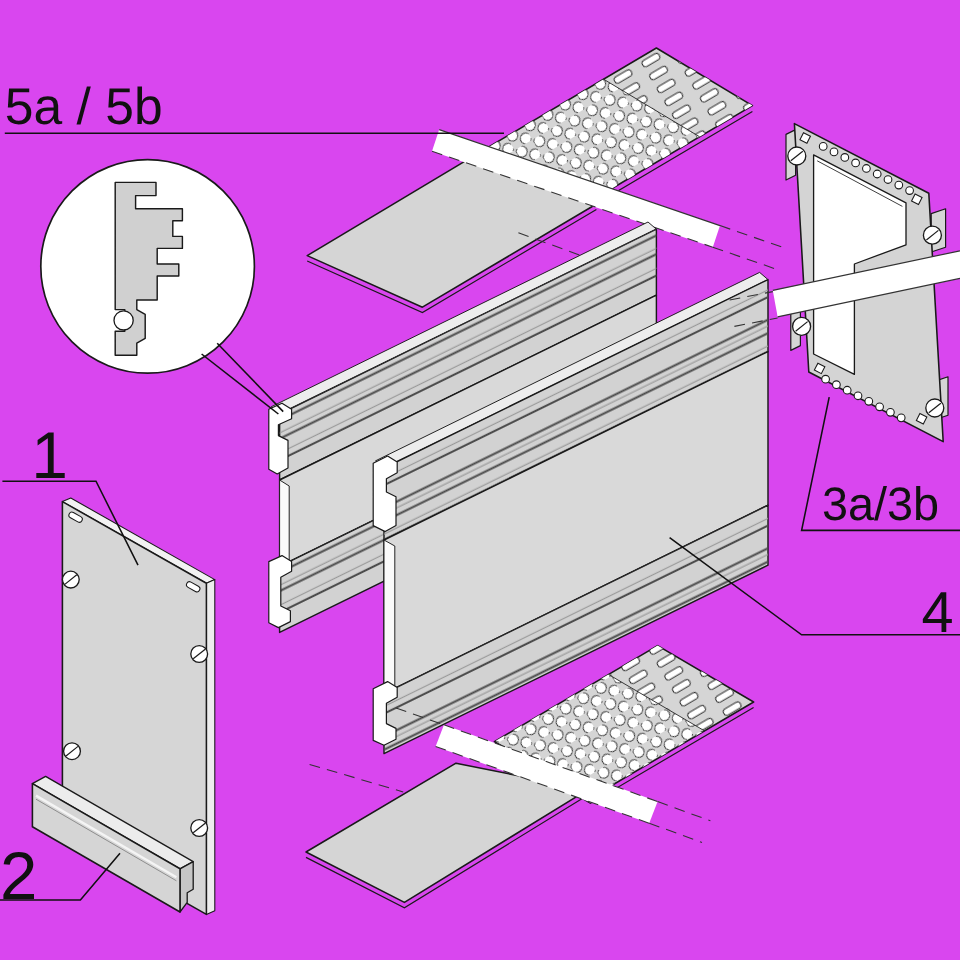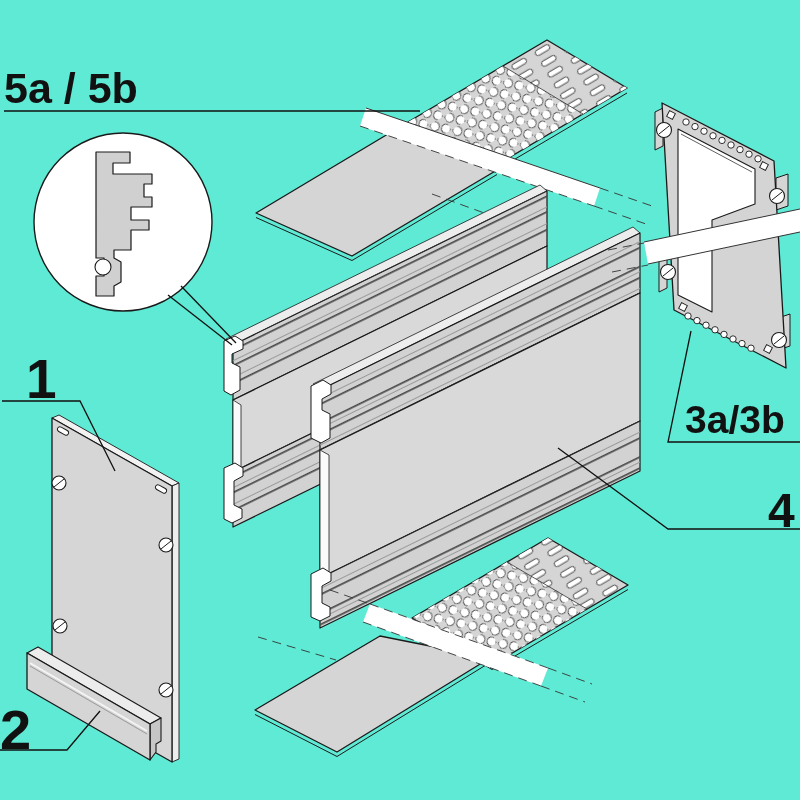--- a/index.html
+++ b/index.html
@@ -1,16 +1,16 @@
 <!DOCTYPE html>
 <html><head>
 <meta charset="utf-8">
 <style>
   html,body{margin:0;padding:0;background:#fff;}
-  .stage{width:800px;height:800px;position:relative;background:#5eead4;overflow:hidden;font-weight:bold;}
+  .stage{width:800px;height:800px;position:relative;background:#d946ef;overflow:hidden;}
   svg{display:block;}
   .lbl{font-family:"Liberation Sans","DejaVu Sans",sans-serif;fill:#111;}
   .outline{stroke:#1a1a1a;stroke-linejoin:round;}
   .leader{stroke:#111;stroke-width:1.3;fill:none;}
   .dashl{stroke:#333;stroke-width:0.9;fill:none;stroke-dasharray:9 6;}
   .bandline{stroke:#333;stroke-width:1;fill:none;}
 </style>
 </head>
 <body>
 

